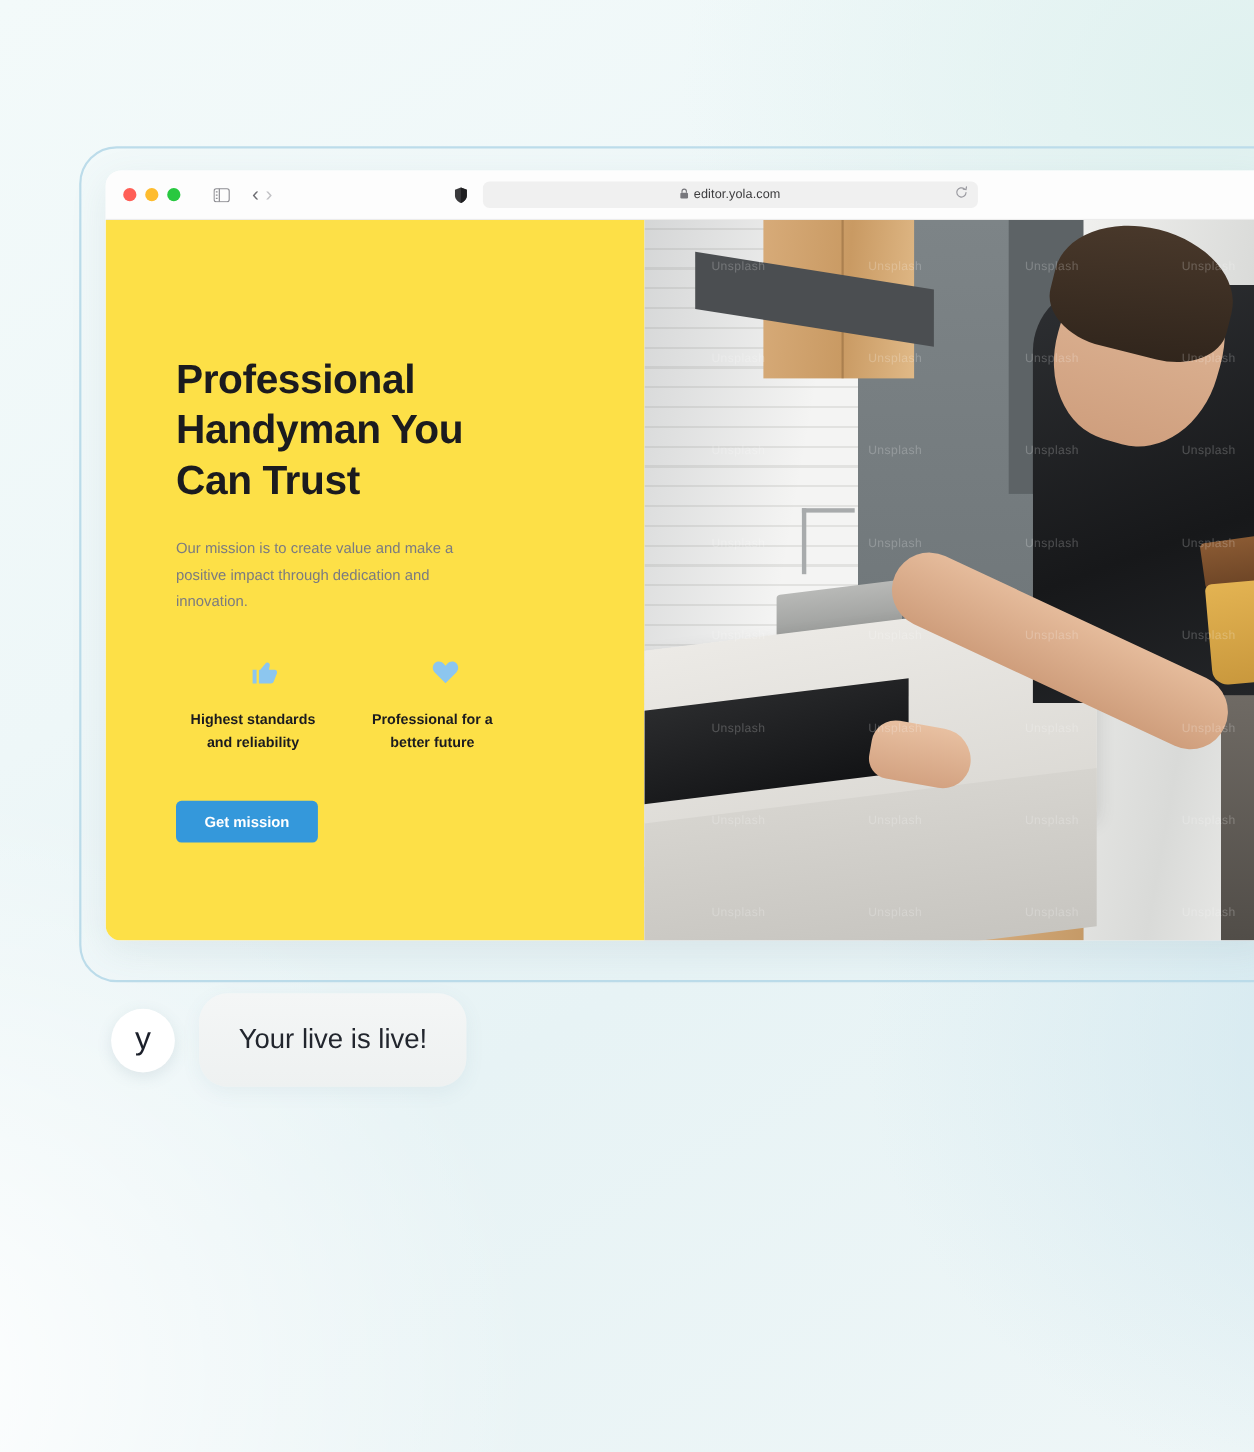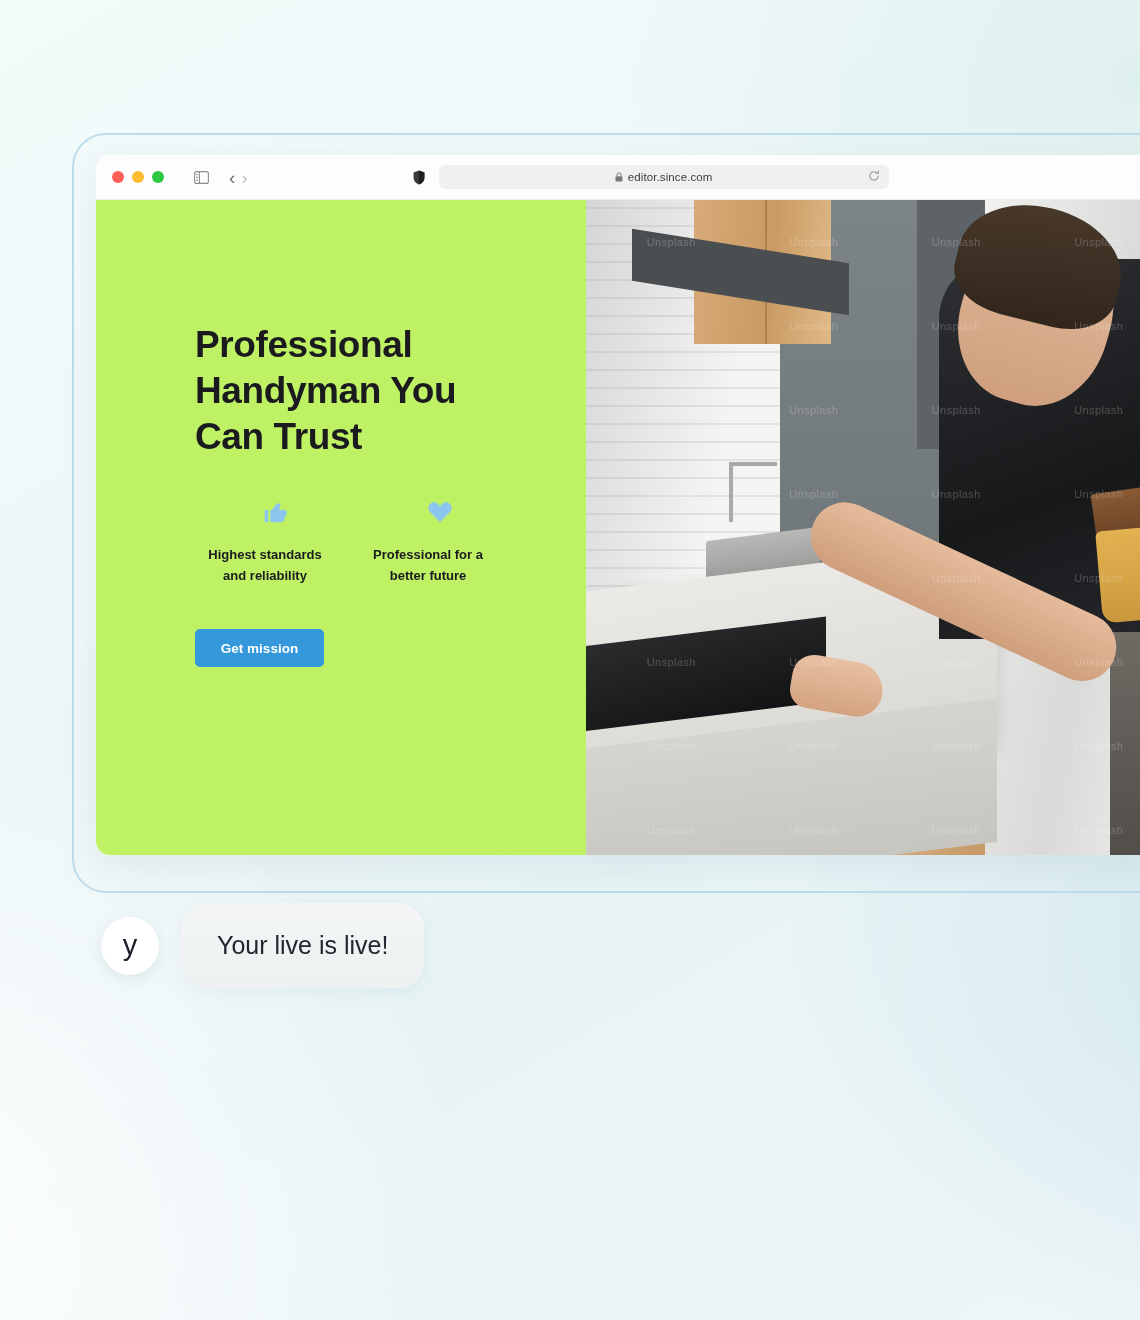--- a/index.html
+++ b/index.html
@@ -80,23 +80,23 @@
   .reload {
     position:absolute; right:9px; top:50%;
     transform:translateY(-50%);
     color:#9a9aa0;
   }
 
   
   .site { display:flex; height:655px; }
   .site-left {
     width:490px;
-    background:#bef264;
+    background:#fde047;
     position:relative;
-    padding:122px 0 0 99px;
+    padding:122px 0 0 64px;
   }
   .hero-title {
     font-size:37px;
     line-height:46px;
     font-weight:700;
     color:#1b1b1f;
     letter-spacing:-.4px;
     width:295px;
   }
   .hero-sub {
@@ -377,34 +377,35 @@
       </svg>
     </div>
 
     <div class="urlbar">
       <span>
         <svg width="8" height="10" viewBox="0 0 8 10" fill="#77777c">
           <rect x="0.5" y="4.3" width="7" height="5.2" rx="1.1"></rect>
           <path d="M2 4.3 V2.9 a2 2 0 0 1 4 0 V4.3" fill="none" stroke="#77777c" stroke-width="1"></path>
         </svg>
       </span>
-      <span class="url-text">editor.since.com</span>
+      <span class="url-text">editor.yola.com</span>
       <span class="reload">
         <svg width="12" height="12" viewBox="0 0 12 12" fill="none" stroke="#9a9aa0" stroke-width="1.1" stroke-linecap="round">
           <path d="M10.2 6 A4.2 4.2 0 1 1 8.7 2.7"></path>
           <path d="M10.6 0.8 L10.2 3.3 L7.7 2.9"></path>
         </svg>
       </span>
     </div>
   </div>
 
   <div class="site">
 
     <div class="site-left">
       <h1 class="hero-title">Professional Handyman You Can Trust</h1>
+      <p class="hero-sub">Our mission is to create value and make a positive impact through dedication and innovation.</p>
 
       <div class="features">
         <div class="feature">
           <span class="feature-icon">
             <svg width="28" height="28" viewBox="0 0 24 24" fill="#8cc6ef">
               <path d="M1.4 10.2h3.1v10.6H1.4z"></path>
               <path d="M6.3 20.8h9.4c1 0 1.9-.6 2.2-1.5l2.5-6.4c.5-1.3-.5-2.7-1.9-2.7h-4.4l.7-3.3c.2-1.1-.5-2.2-1.6-2.4-.7-.1-1.4.2-1.8.8L7.9 9.6c-.4.5-1 .9-1.6.9v10.3z"></path>
             </svg>
           </span>
           <div class="feature-label">Highest standards and reliability</div>

